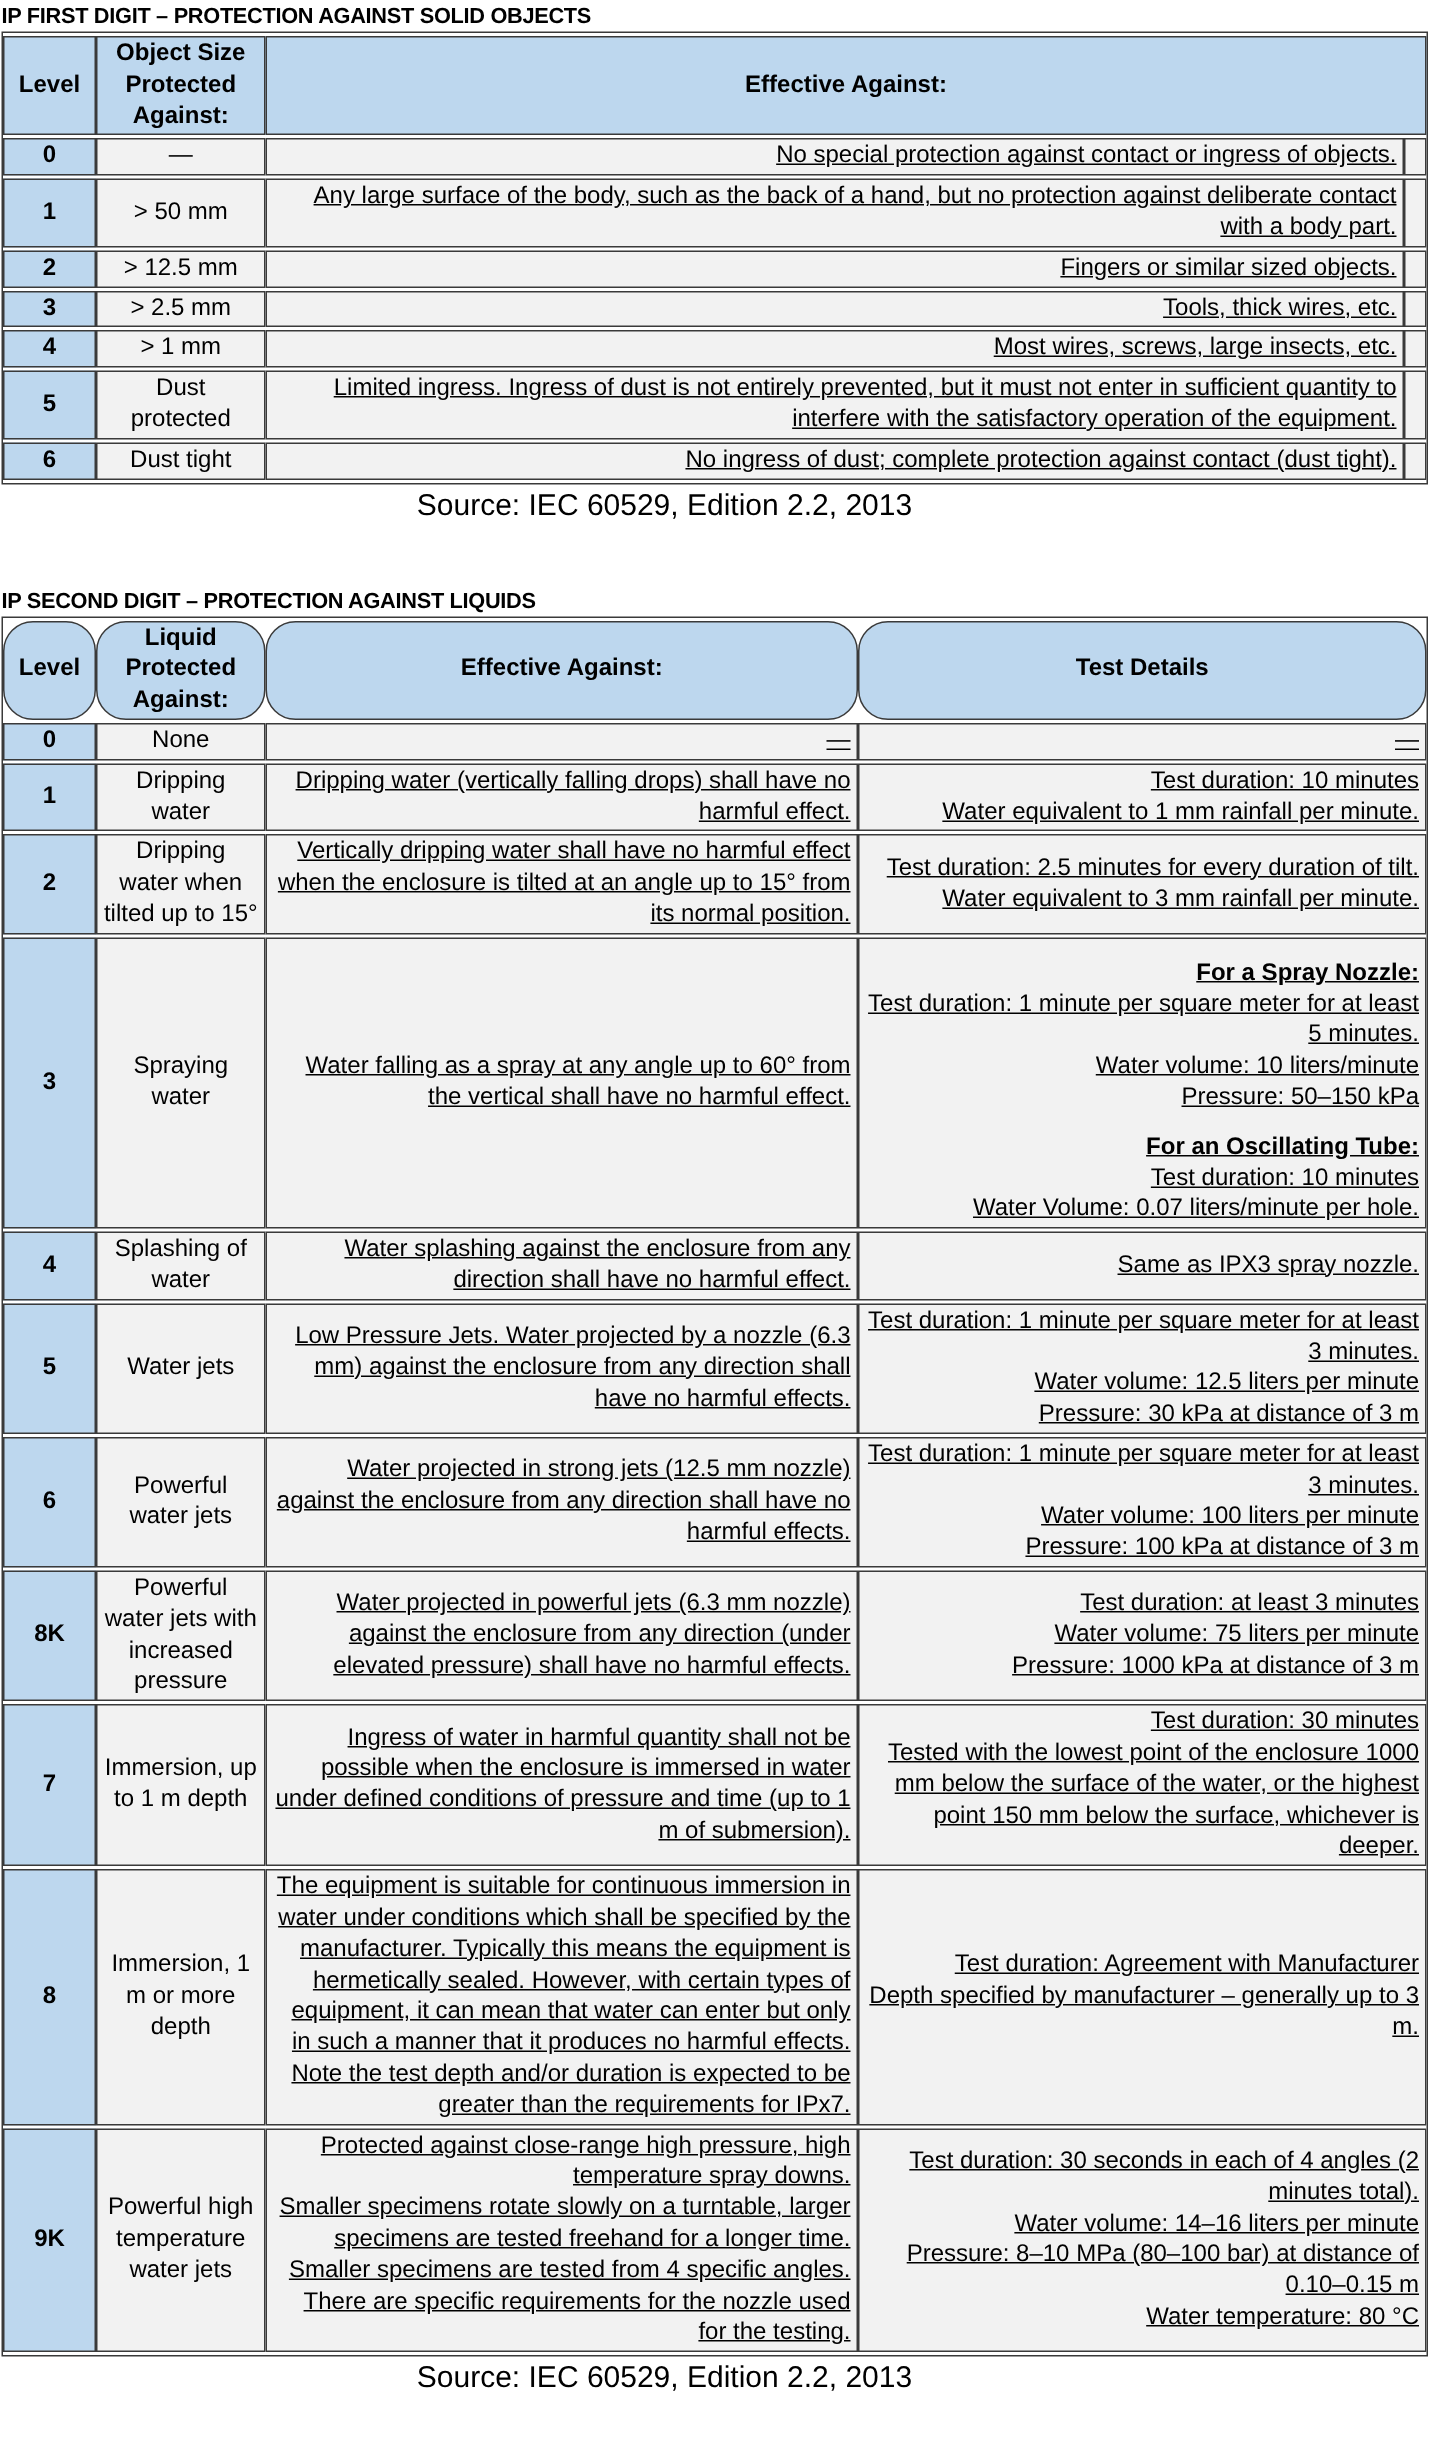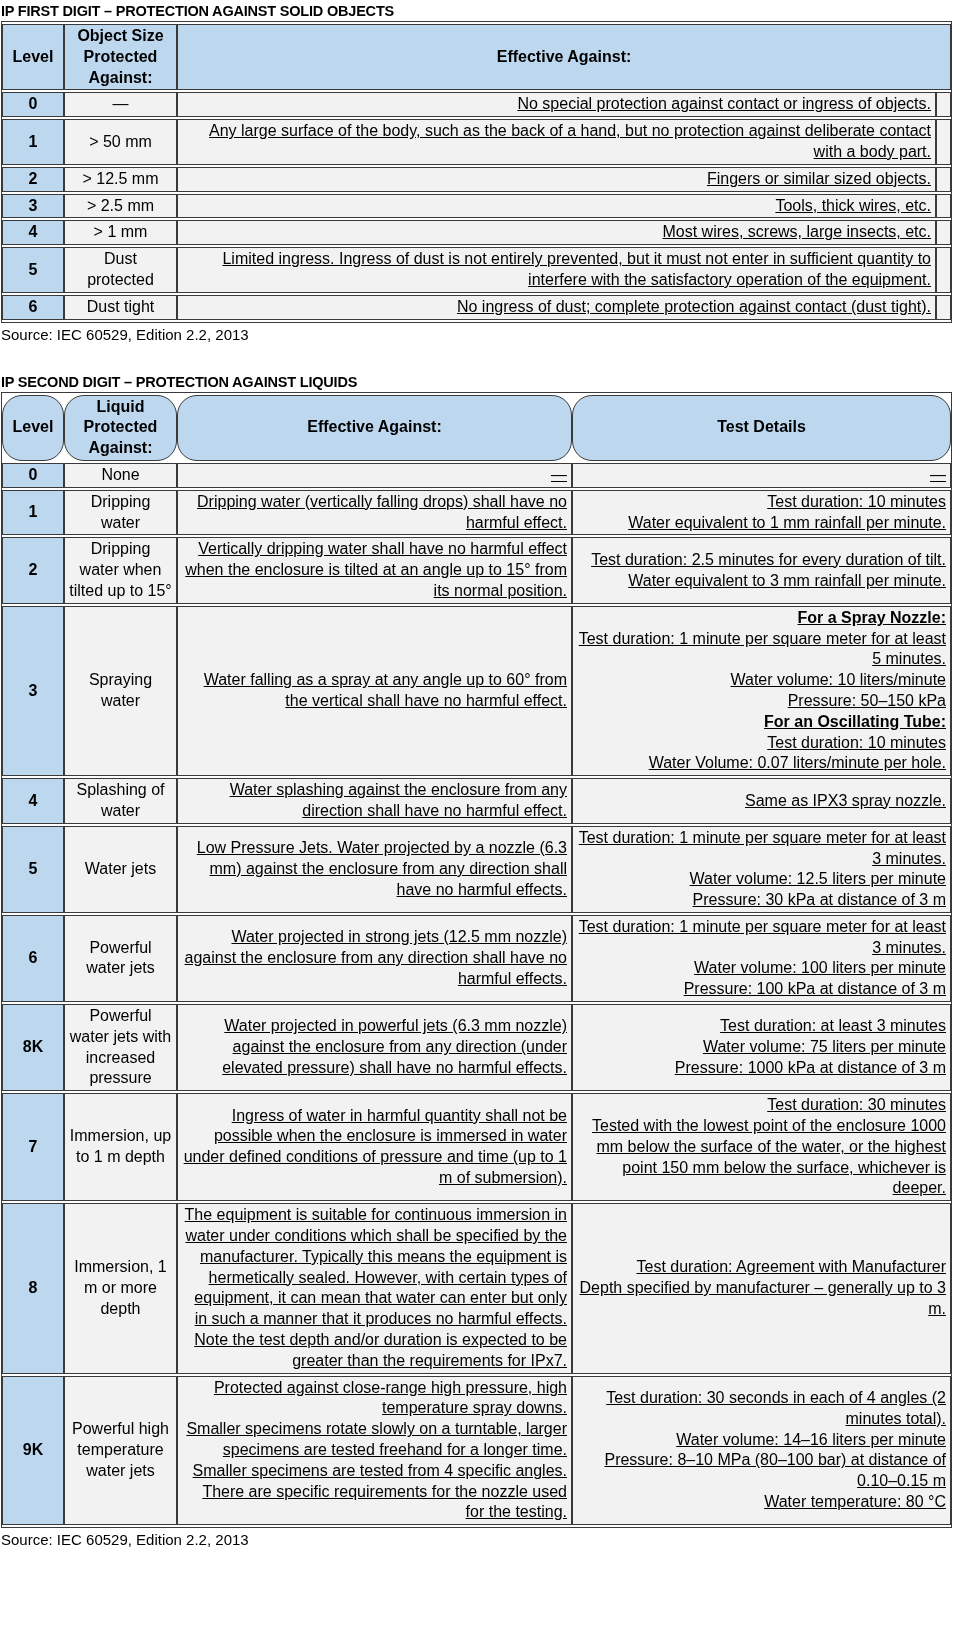--- a/index.html
+++ b/index.html
@@ -14,21 +14,21 @@
     color:#000;
     -webkit-font-smoothing:antialiased;
   }
   .page{width:885px;}
   .section-title{
     font-weight:bold;
     font-size:14.5px;
     letter-spacing:-0.2px;
     margin:3px 0 2px 1px;
   }
-  .section-title.second{margin-top:31px;}
+  .section-title.second{margin-top:44px;}
   table{
     border-collapse:separate;
     border-spacing:0 2px;
     table-layout:fixed;
     width:949px;
     background:#fff;
     border:1px solid var(--border);
     margin-left:1px;
   }
   th,td{
@@ -50,24 +50,25 @@
   td{background:var(--row-bg);}
   td.level{
     background:var(--header-bg);
     font-weight:bold;
     text-align:center;
   }
   td.cat{text-align:center;}
   td.desc,td.test{text-align:right;text-decoration:underline;}
   td.spacer{padding:0;}
   .pline{margin:0;}
-  .pline.b{font-weight:bold;}
+  .pline.b{font-weight:bold;margin-top:12px;}
   .source{
-    font-size:15px;
+    font-size:20px;
     margin:3px 0 0 1px;
+    text-align:center;
   }
 </style>
 </head>
 <body>
 
 <div class="page">
 
   <div class="section-title">IP FIRST DIGIT – PROTECTION AGAINST SOLID OBJECTS</div>
 
   <table class="t1">

